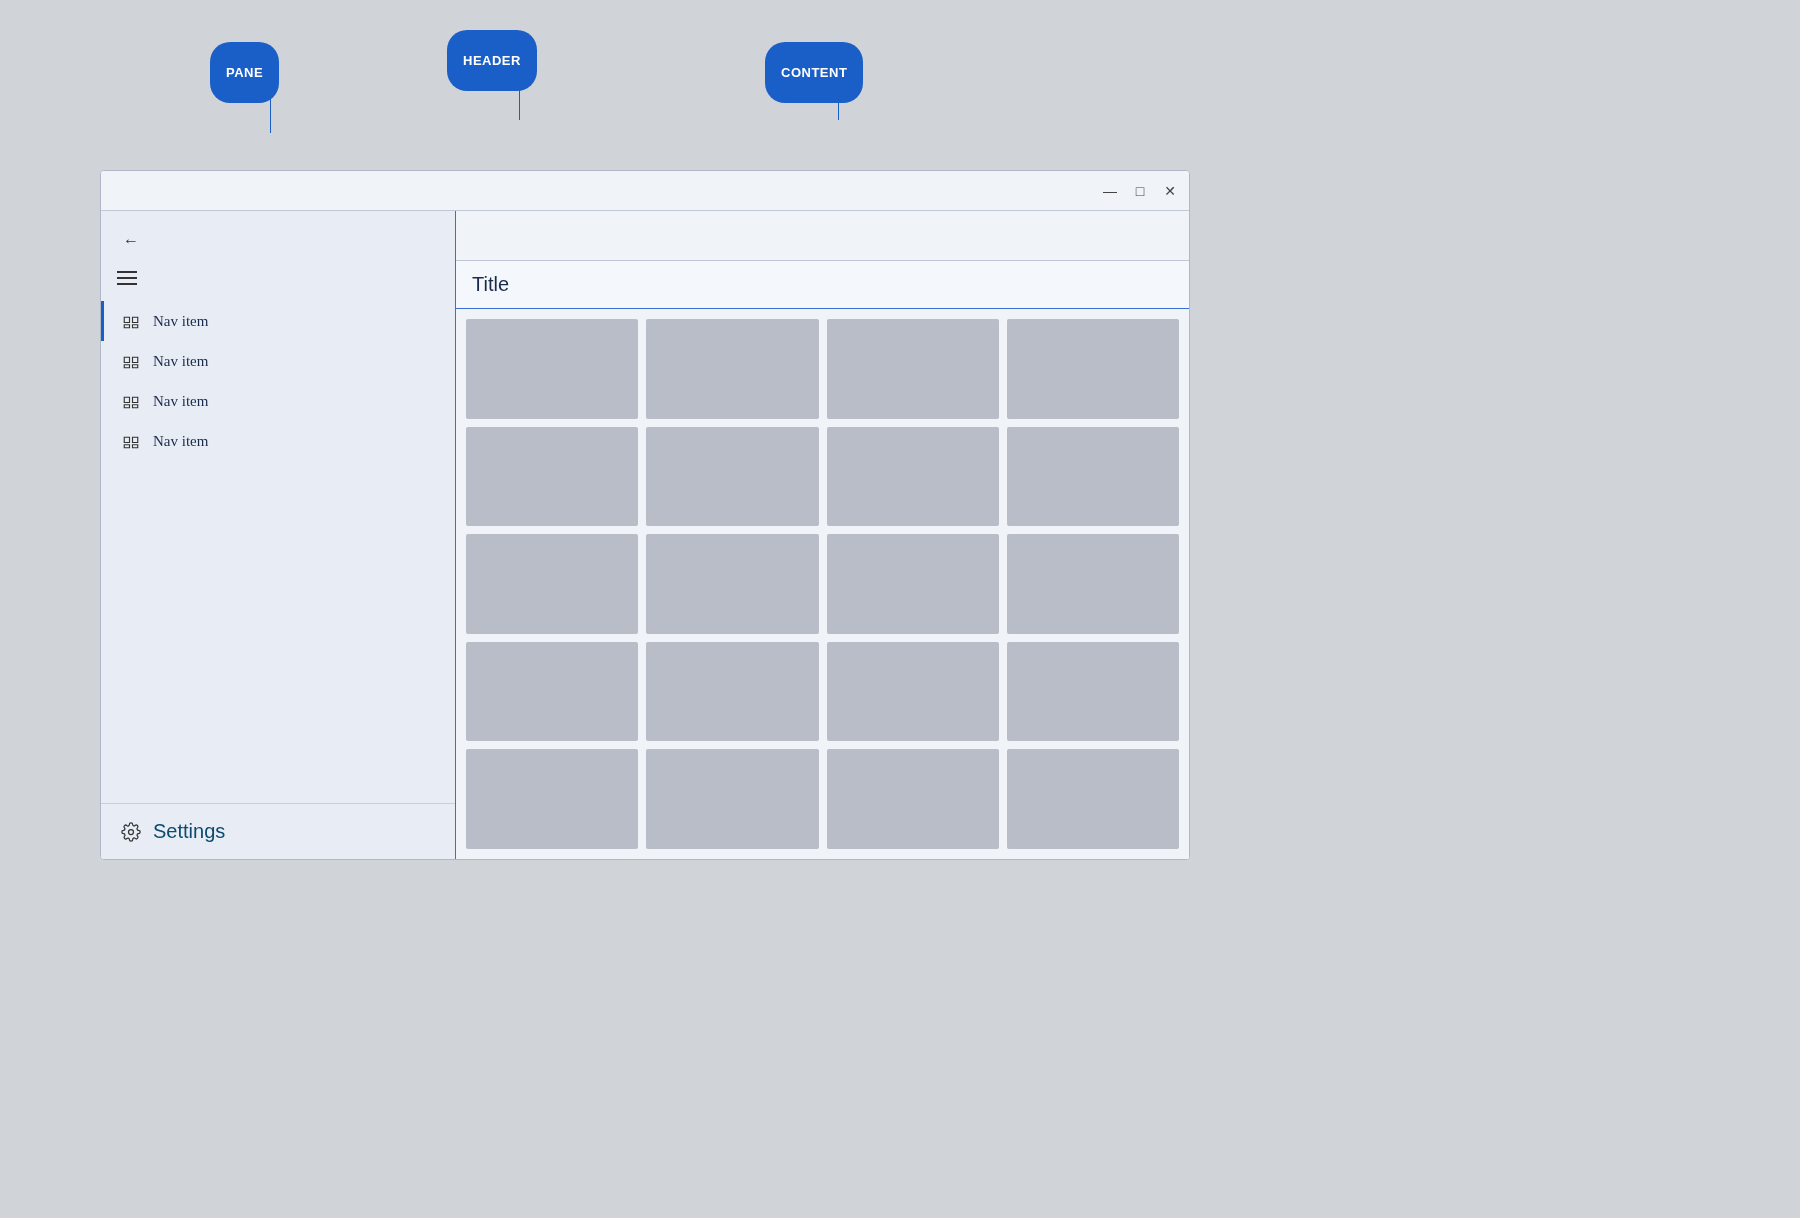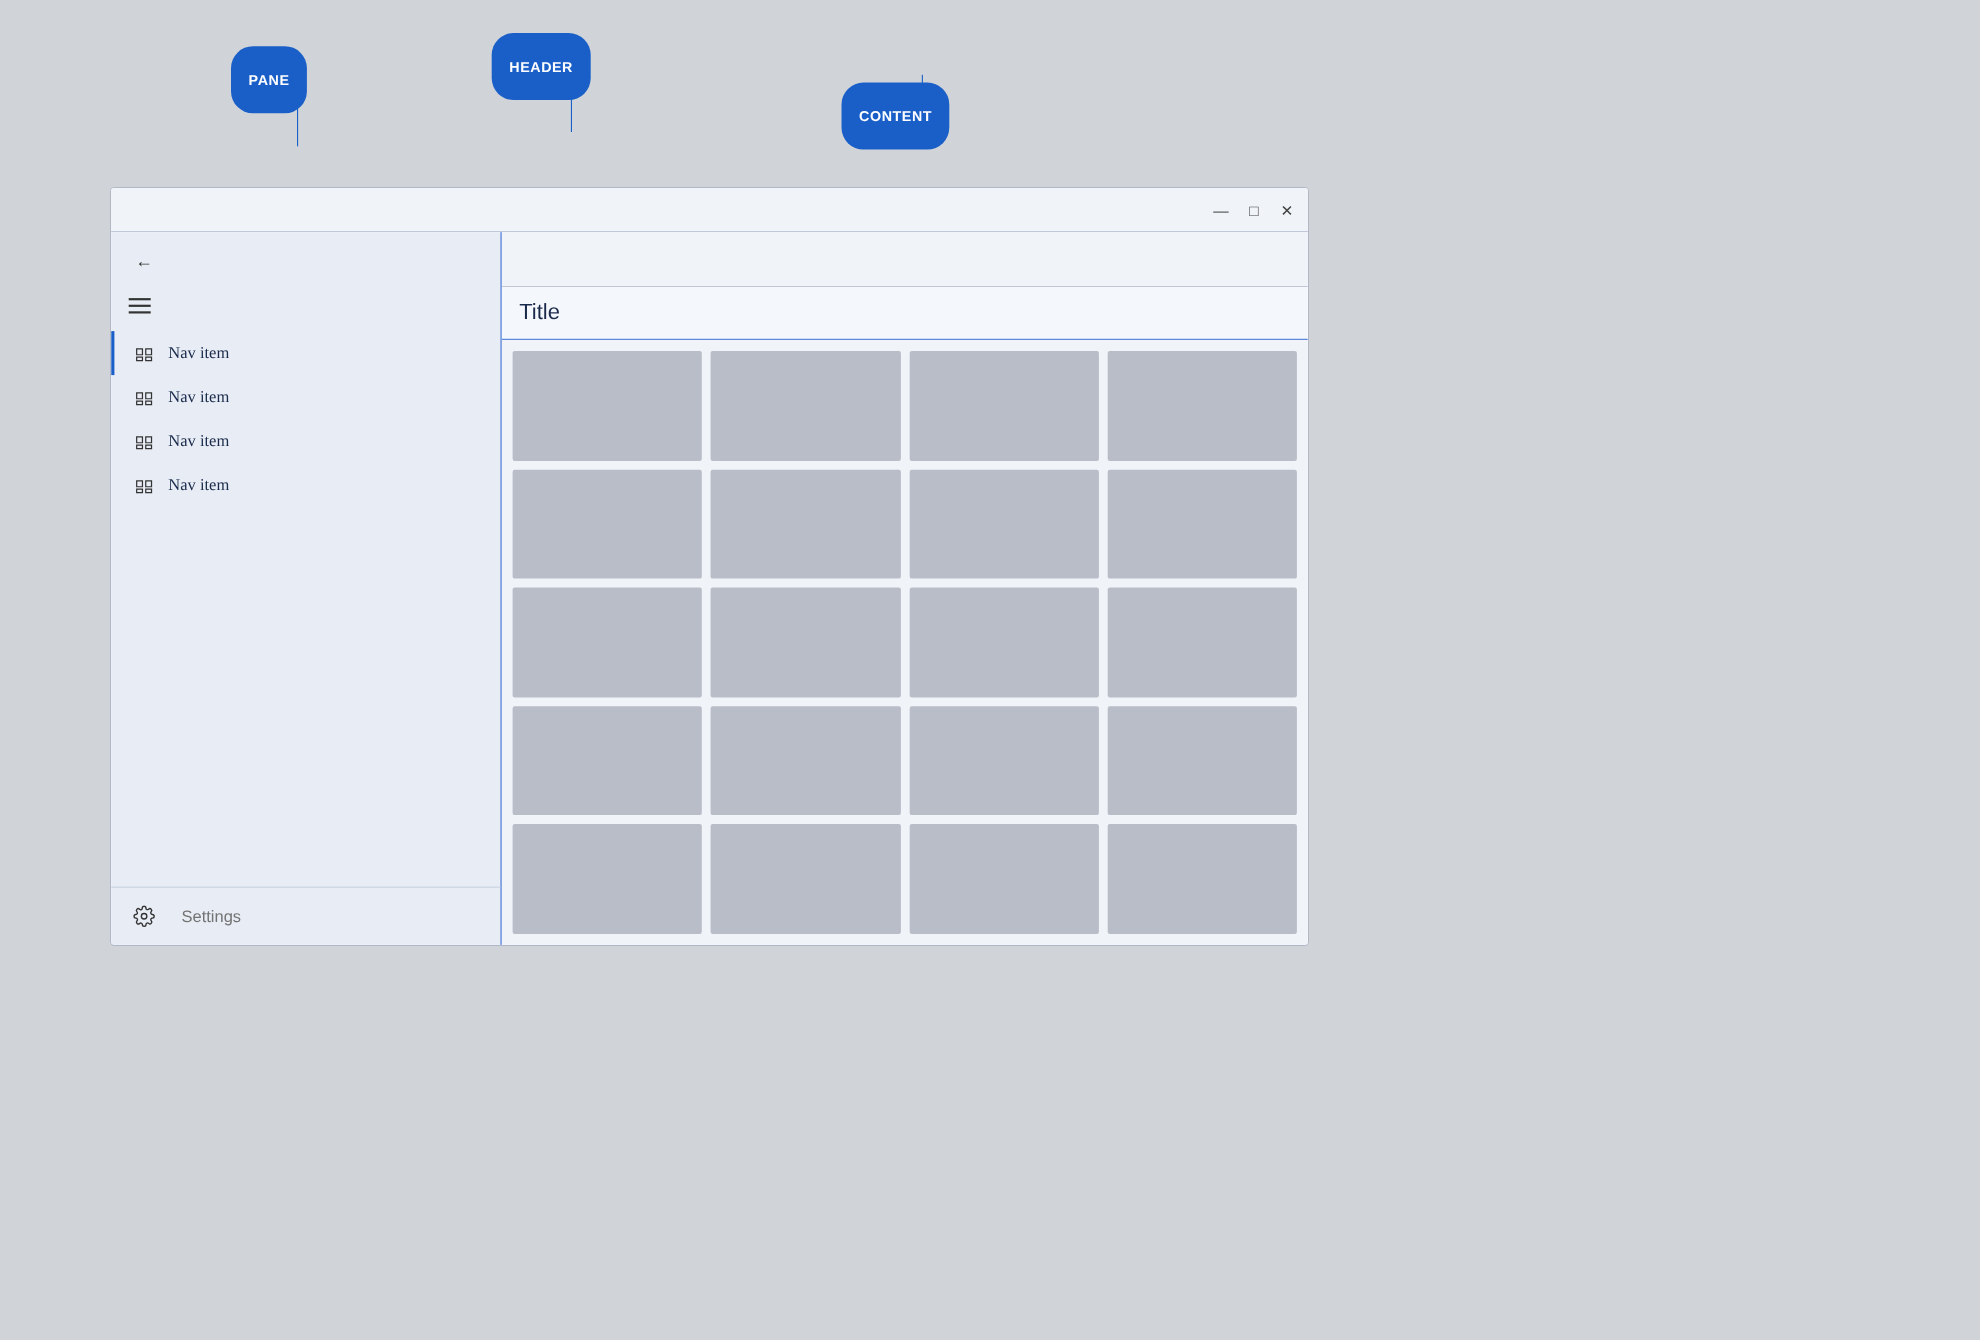--- a/index.html
+++ b/index.html
@@ -164,24 +164,24 @@
     }
 
     .pane-footer {
       padding: 16px 20px;
       border-top: 1px solid #c8d0e0;
     }
 
     .settings-item {
       display: flex;
       align-items: center;
-      gap: 24px;
+      gap: 12px;
       cursor: pointer;
-      color: #737373;
-      font-size: 15px;
+      color: #0c4a6e;
+      font-size: 20px;
     }
 
     .settings-icon {
       width: 20px;
       height: 20px;
     }
 
     
     .content-area {
       flex: 1;
@@ -269,21 +269,21 @@
   </style>
 </head>
 <body>
 
 <div class="scene" style="width:1800px; height:1218px;">
 
   <div class="annotation-label ann-pane-label" style="position:absolute; top:42px; left:210px;">PANE</div>
 
   <div class="annotation-label ann-header-label" style="position:absolute; top:30px; left:447px;">HEADER</div>
 
-  <div class="annotation-label ann-content-label" style="position:absolute; top:42px; left:765px;margin-top:33px;">CONTENT</div>
+  <div class="annotation-label ann-content-label" style="position:absolute; top:42px; left:765px;">CONTENT</div>
 
   <div style="position:absolute; top:68px; left:270px; width:1px; height:65px; background:#1a5fc8;"></div>
   <div style="position:absolute; top:68px; left:519px; width:1px; height:52px; background:#1a5fc8;"></div>
   <div style="position:absolute; top:68px; left:838px; width:1px; height:52px; background:#1a5fc8;"></div>
 
   <div class="window-wrapper" style="position:absolute; top:110px; left:100px;">
     <div class="window">
 
       <div class="title-bar">
         <div class="title-bar-controls">

